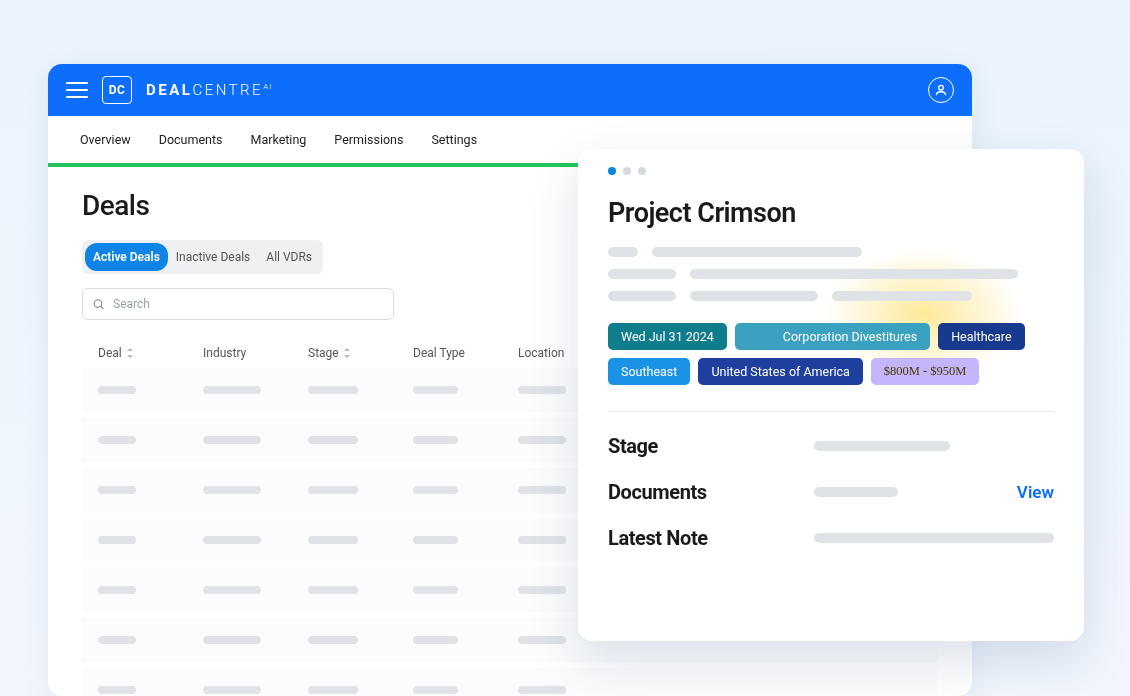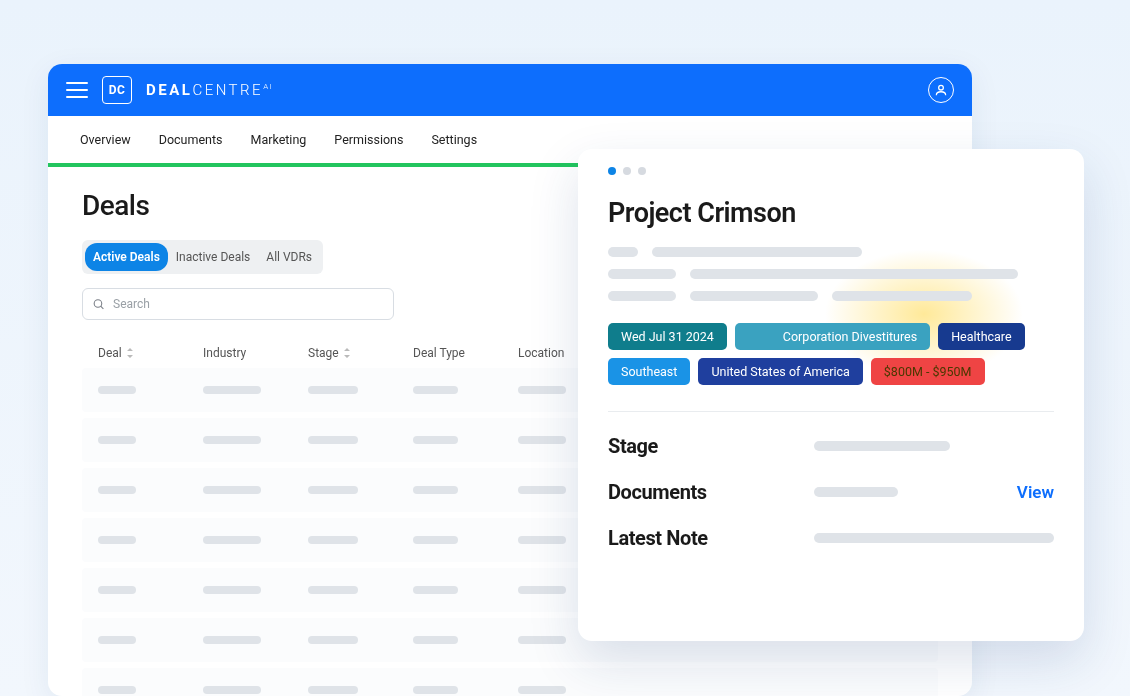--- a/index.html
+++ b/index.html
@@ -219,21 +219,21 @@
         <div class="pill-skel" style="width:140px;"></div>
       </div>
   </div>
 
   <div class="tags" id="tag-container">
       <span class="tag" style="background: rgb(15, 125, 140);">Wed Jul 31 2024</span>
       <span class="tag" style="background: rgb(58, 162, 192); padding-left: 48px;">Corporation Divestitures</span>
       <span class="tag" style="background: rgb(23, 58, 143);">Healthcare</span>
       <span class="tag" style="background: rgb(26, 147, 230);">Southeast</span>
       <span class="tag" style="background: rgb(31, 63, 158);">United States of America</span>
-      <span class="tag" style="background: #ef4444; color: rgb(74, 56, 0);">$800M - $950M</span>
+      <span class="tag" style="background: #c4b5fd; color: rgb(74, 56, 0); font-family: Liberation Serif, serif;">$800M - $950M</span>
     </div>
 
   <div class="divider"></div>
 
   <div class="detail-row">
     <div class="detail-label">Stage</div>
     <div class="detail-skel" style="width:136px;"></div>
   </div>
   <div class="detail-row">
     <div class="detail-label">Documents</div>

